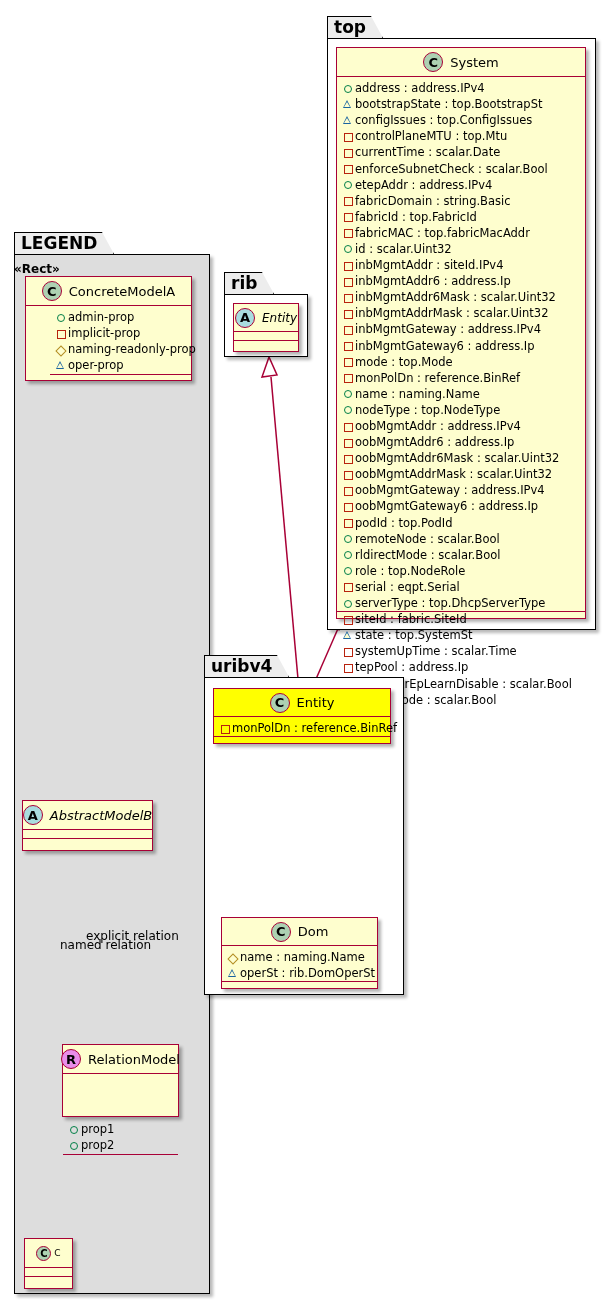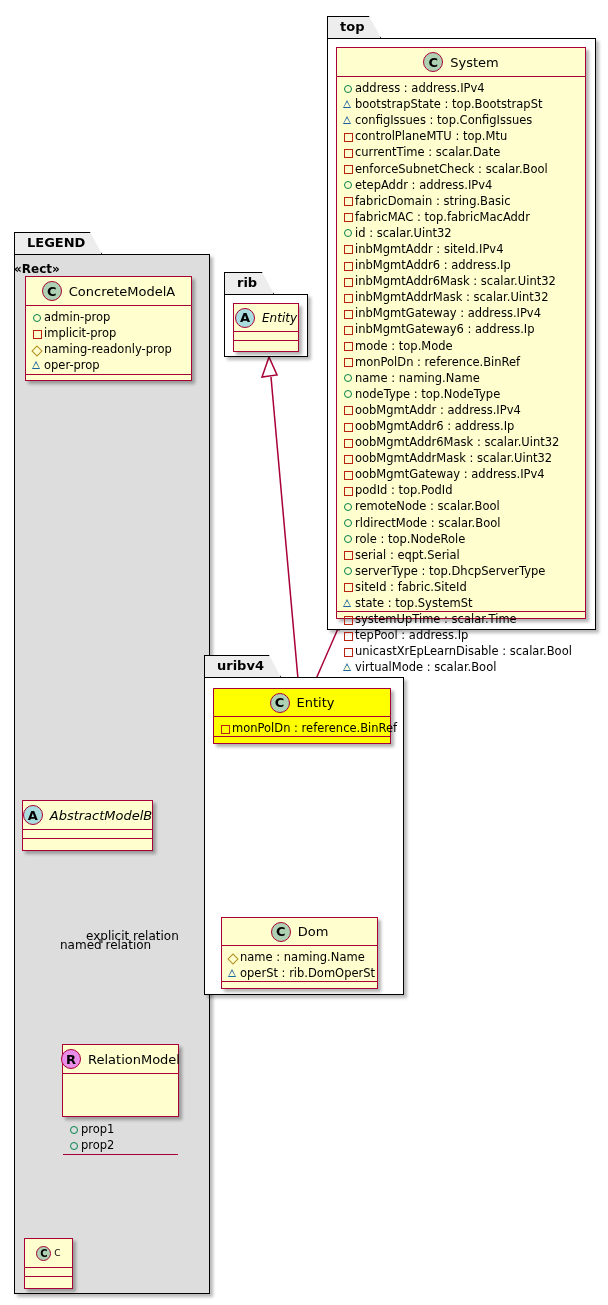--- a/index.html
+++ b/index.html
@@ -9,21 +9,21 @@
     -webkit-font-smoothing:antialiased;
   }
   .layer{position:absolute;left:0;top:0;width:608px;height:1305px;}
   svg.wires{position:absolute;left:0;top:0;width:608px;height:1305px;pointer-events:none;}
 
   
   .pkg{position:absolute;box-sizing:border-box;}
   .pkg-tab{
     position:absolute;left:0;top:0;height:22px;box-sizing:border-box;
     background:#EDEDED;border:1px solid #000;border-bottom:none;
-    font-size:13px;font-weight:bold;color:#000;line-height:20px;padding:0 16px 0 12px;
+    font-size:17px;font-weight:bold;color:#000;line-height:20px;padding:0 16px 0 6px;
     white-space:nowrap;
   }
   .pkg-tab:after{
     content:"";position:absolute;right:-1px;top:-1px;width:0;height:0;
     border-top:22px solid #fff;border-left:12px solid transparent;
   }
   .pkg-body{
     position:absolute;left:0;box-sizing:border-box;
     background:#fff;border:1px solid #000;
     box-shadow:3px 3px 3px rgba(0,0,0,0.28);
@@ -126,21 +126,21 @@
     </div>
     <div class="pkg-body shaded" style="top:22px;width:196px;height:1040px;"></div>
 
     <div class="stereo" style="left:0;top:30px;width:196px;">«Rect»</div>
 
     <div class="cls" style="left:11px;top:44px;width:167px;height:105px;">
       <div class="cls-head">
         <span class="badge c">C</span>
         <span class="cls-title">ConcreteModelA</span>
       </div>
-      <div class="cls-attrs" style="height:69px;">
+      <div class="cls-attrs" style="height:69px;margin-left:24px;">
         <div class="attr">
             <span class="mk admin">
               <i></i>
             </span>
             <span>admin-prop</span>
           </div>
         <div class="attr">
             <span class="mk implicit">
               <i></i>
             </span>
@@ -264,20 +264,26 @@
         <div class="attr">
             <span class="mk implicit">
               <i></i>
             </span>
             <span>fabricDomain : string.Basic</span>
           </div>
         <div class="attr">
             <span class="mk implicit">
               <i></i>
             </span>
+            <span>fabricId : top.FabricId</span>
+          </div>
+        <div class="attr">
+            <span class="mk implicit">
+              <i></i>
+            </span>
             <span>fabricMAC : top.fabricMacAddr</span>
           </div>
         <div class="attr">
             <span class="mk admin">
               <i></i>
             </span>
             <span>id : scalar.Uint32</span>
           </div>
         <div class="attr">
             <span class="mk implicit">
@@ -361,20 +367,26 @@
             <span class="mk implicit">
               <i></i>
             </span>
             <span>oobMgmtAddrMask : scalar.Uint32</span>
           </div>
         <div class="attr">
             <span class="mk implicit">
               <i></i>
             </span>
             <span>oobMgmtGateway : address.IPv4</span>
+          </div>
+        <div class="attr">
+            <span class="mk implicit">
+              <i></i>
+            </span>
+            <span>oobMgmtGateway6 : address.Ip</span>
           </div>
         <div class="attr">
             <span class="mk implicit">
               <i></i>
             </span>
             <span>podId : top.PodId</span>
           </div>
         <div class="attr">
             <span class="mk admin">
               <i></i>

